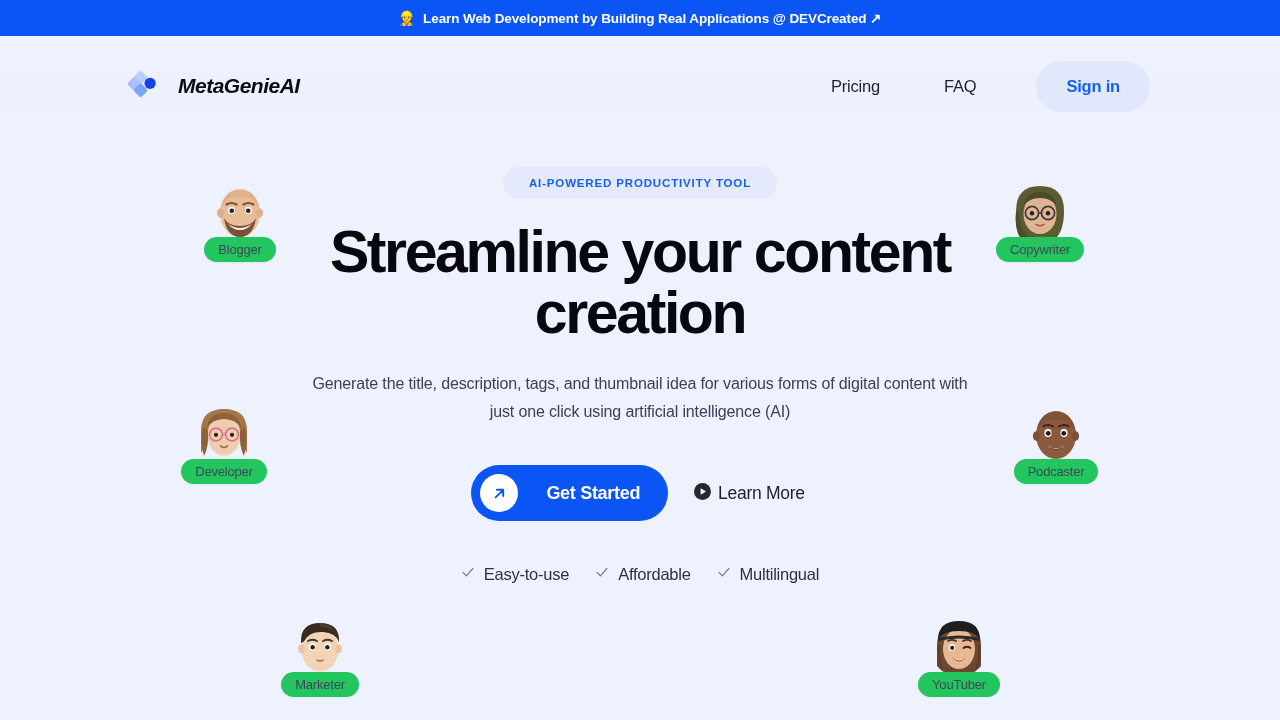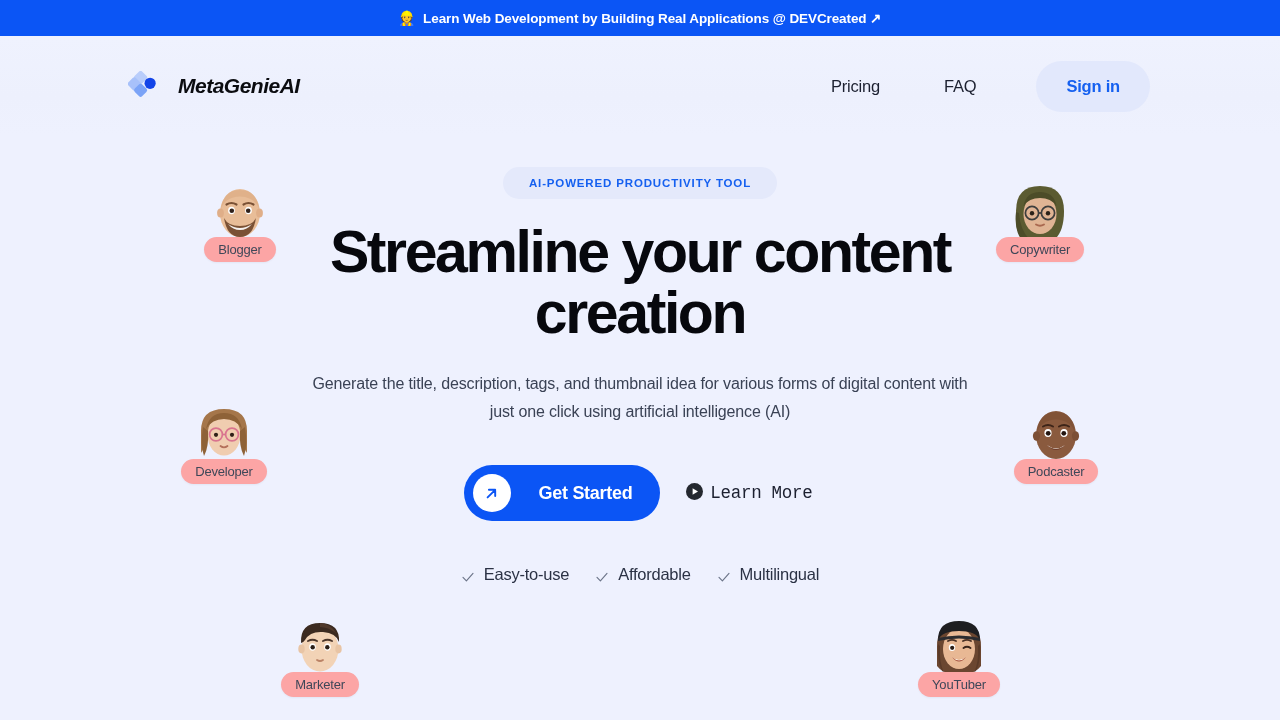--- a/index.html
+++ b/index.html
@@ -138,53 +138,53 @@
     font-weight: bold;
     letter-spacing: -0.3px;
   }
   .btn-secondary {
     display: flex;
     align-items: center;
     gap: 7px;
     background: none;
     border: none;
     cursor: pointer;
-    font-family: Liberation Mono, monospace;
+    font-family: Liberation Sans, sans-serif;
     padding: 6px 4px;
   }
   .btn-secondary-label {
     font-size: 17.5px;
     color: #1c2030;
     letter-spacing: -0.3px;
   }
   .features {
     margin-top: 44px;
     display: flex;
     align-items: center;
     gap: 26px;
   }
-  .feature { display: flex; align-items: flex-end; gap: 9px; }
+  .feature { display: flex; align-items: flex-start; gap: 9px; }
   .feature-label {
     font-size: 16.5px;
     color: #2b3245;
     letter-spacing: -0.25px;
   }
 
   
   .persona {
     position: absolute;
     width: 120px;
     display: flex;
     flex-direction: column;
     align-items: center;
   }
   .persona-face { width: 66px; height: 66px; display: block; }
   .persona-chip {
     margin-top: -8px;
-    background: #fca5a5;
+    background: #22c55e;
     border-radius: 20px;
     padding: 5px 14px;
     font-size: 13px;
     color: #3f4758;
     letter-spacing: -0.2px;
     box-shadow: 0 1px 2px rgba(20,30,70,0.05);
     white-space: nowrap;
   }
   .p-blogger    { left: 180px; top: 43px; }
   .p-copywriter { left: 980px; top: 43px; }

